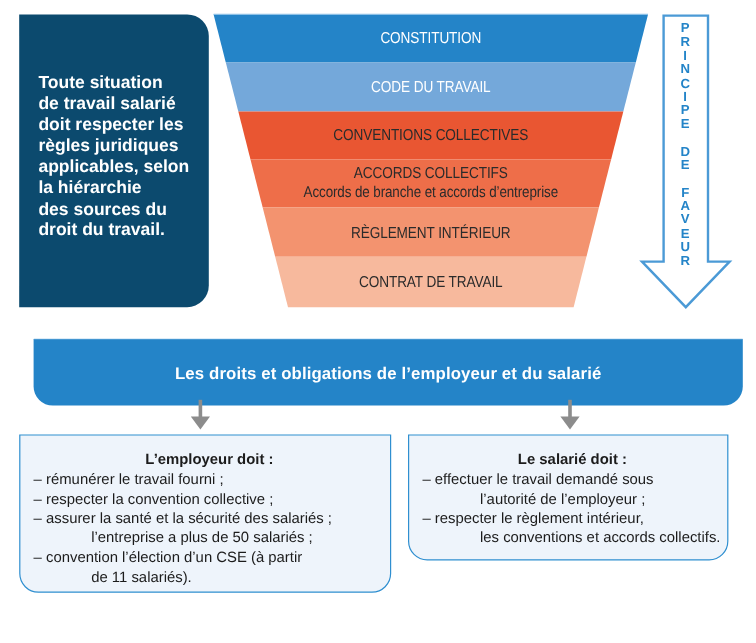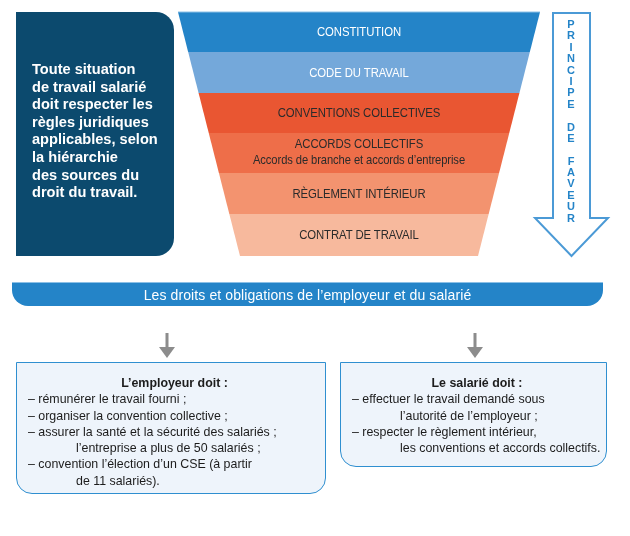--- a/index.html
+++ b/index.html
@@ -28,25 +28,25 @@
 
   
   #principle-text {
     left:560px; top:19px; width:22px; text-align:center;
     color:#2484c8; font-weight:bold; font-size:11px; line-height:11.4px;
   }
   #principle-text span { display:block; height:11.4px; }
 
   
   #banner {
-    left:12px; top:282px; width:591px; height:24px;
+    left:28px; top:282px; width:591px; height:56px;
     background:#2484c8; border-radius:0 0 16px 16px;
     border-top:1px solid #8cc0e6;
     box-sizing:border-box;
-    color:#ffffff; font-weight:normal; font-size:14px;
+    color:#ffffff; font-weight:bold; font-size:14px;
     display:flex; align-items:center; justify-content:center;
     letter-spacing:0.1px;
   }
 
   .down-arrow { width:20px; height:26px; }
 
   .duty-box {
     background:#eef4fb; border:1.6px solid #2f8fd0;
     border-radius:0 0 16px 16px;
     box-sizing:border-box;
@@ -123,21 +123,21 @@
   <path d="M2 14 L18 14 L10 25 Z" fill="#8c8c8c"></path>
 </svg>
 <svg class="abs down-arrow" style="left:465px;top:333px;" viewBox="0 0 20 26">
   <rect x="8.5" y="0" width="3" height="17" fill="#8c8c8c"></rect>
   <path d="M2 14 L18 14 L10 25 Z" fill="#8c8c8c"></path>
 </svg>
 
 <div id="employer-box" class="abs duty-box">
   <span class="duty-title">L’employeur doit :</span>
   <span class="duty-item"><span>– rémunérer le travail fourni ;</span></span>
-  <span class="duty-item"><span>– organiser la convention collective ;</span></span>
+  <span class="duty-item"><span>– respecter la convention collective ;</span></span>
   <span class="duty-item"><span>– assurer la santé et la sécurité des salariés ;</span></span>
   <span class="duty-item"><span class="cont">l’entreprise a plus de 50 salariés ;</span></span>
   <span class="duty-item"><span>– convention l’élection d’un CSE (à partir</span><span class="cont">de 11 salariés).</span></span>
 </div>
 
 <div id="employee-box" class="abs duty-box">
   <span class="duty-title">Le salarié doit :</span>
   <span class="duty-item"><span>– effectuer le travail demandé sous</span><span class="cont">l’autorité de l’employeur ;</span></span>
   <span class="duty-item"><span>– respecter le règlement intérieur,</span><span class="cont">les conventions et accords collectifs.</span></span>
 </div>

